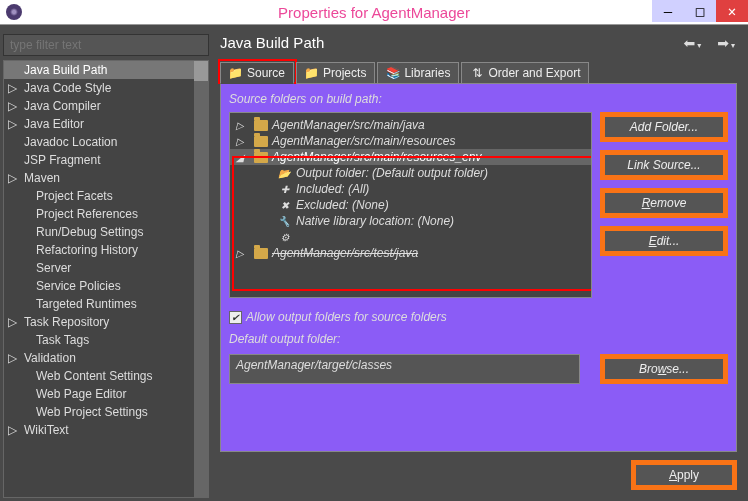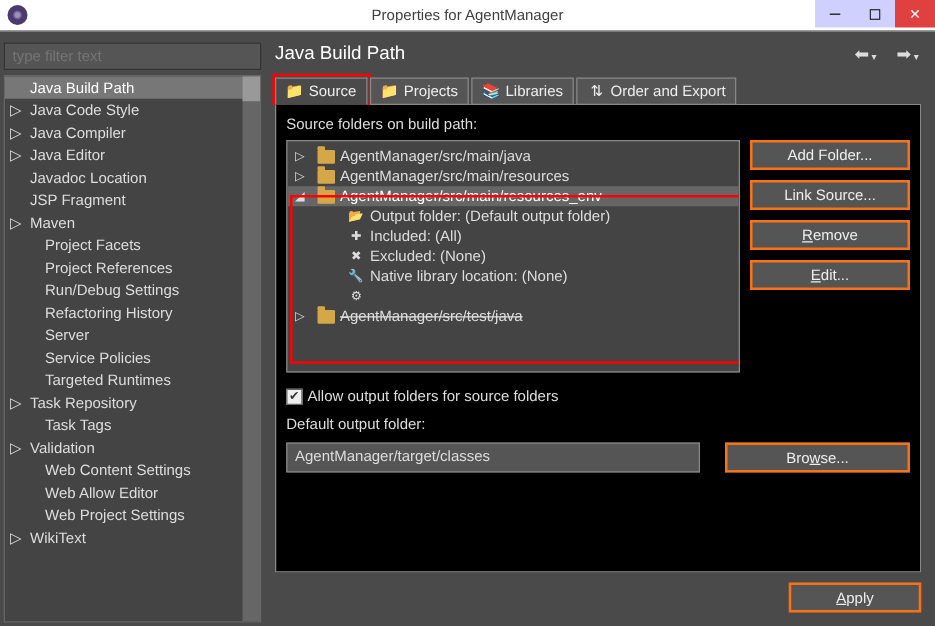--- a/index.html
+++ b/index.html
@@ -2,21 +2,21 @@
 <html><head>
 <meta charset="utf-8">
 <style>
 * { margin: 0; padding: 0; box-sizing: border-box; font-family: "Segoe UI", Tahoma, sans-serif; font-size: 12px; }
 body { background: #4a4a4a; width: 748px; height: 501px; overflow: hidden; position: relative; }
 
 
 .titlebar { height: 25px; background: #fff; display: flex; align-items: center; position: relative; border-bottom: 1px solid #999; }
 .titlebar-icon { width: 16px; height: 16px; margin-left: 6px; background: #4b3a6e; border-radius: 50%; display: flex; align-items: center; justify-content: center; }
 .titlebar-icon::after { content: ""; width: 8px; height: 8px; background: radial-gradient(circle, #a090c0 30%, #4b3a6e 70%); border-radius: 50%; }
-.titlebar-text { position: absolute; left: 50%; transform: translateX(-50%); color: #404040; font-size: 12px; }
+.titlebar-text { position: absolute; left: 50%; transform: translateX(-50%); color: #ec4899; font-size: 15px; }
 .win-controls { position: absolute; right: 0; top: 0; display: flex; }
 .win-btn { width: 32px; height: 22px; display: flex; align-items: center; justify-content: center; font-family: monospace; font-size: 14px; }
 .win-min { background: #d0d0ff; }
 .win-max { background: #d0d0ff; }
 .win-close { background: #e04040; color: #fff; }
 
 
 .content { display: flex; height: calc(100% - 25px); background: #4a4a4a; padding: 3px; gap: 3px; }
 .left-panel { width: 206px; display: flex; flex-direction: column; }
 .right-panel { flex: 1; display: flex; flex-direction: column; }
@@ -42,26 +42,26 @@
 .arrow .drop { font-size: 8px; margin-left: 2px; }
 
 
 .tabs-row { display: flex; gap: 2px; padding: 0 8px; position: relative; }
 .tab { background: #555; border: 1px solid #888; padding: 3px 8px; display: flex; align-items: center; gap: 4px; color: #eee; position: relative; top: 1px; }
 .tab.active { background: #4a4a4a; border-bottom: 1px solid #4a4a4a; z-index: 2; }
 .tab-icon { width: 14px; height: 14px; display: flex; align-items: center; justify-content: center; }
 .tab-highlight { position: absolute; border: 2px solid #f00; pointer-events: none; }
 
 
-.main-area { flex: 1; border: 1px solid #888; margin: 0 8px 0 8px; padding: 8px; display: flex; flex-direction: column; gap: 6px; background: #000000; }
+.main-area { flex: 1; border: 1px solid #888; margin: 0 8px 0 8px; padding: 8px; display: flex; flex-direction: column; gap: 6px; background: #8b5cf6; font-style: italic; }
 .source-label { color: #ddd; }
 .source-row { display: flex; gap: 8px; }
 .source-tree { flex: 1; border: 1px solid #888; background: #444; padding: 4px 0; position: relative; height: 186px; overflow: hidden; }
 .src-buttons { width: 128px; display: flex; flex-direction: column; gap: 8px; }
-.btn { background: #555; border: 2px solid #f97316; color: #eee; padding: 3px 4px; text-align: center; cursor: default; }
+.btn { background: #555; border: 5px solid #f97316; color: #eee; padding: 3px 4px; text-align: center; cursor: default; }
 .btn u { text-decoration: underline; }
 
 .src-item { padding: 1px 4px 1px 24px; color: #ddd; position: relative; white-space: nowrap; display: flex; align-items: center; gap: 4px; }
 .src-item.selected { background: #666; color: #fff; }
 .src-item .expand { position: absolute; left: 6px; width: 10px; color: #ddd; font-size: 10px; }
 .src-item.child { padding-left: 48px; }
 .folder-icon { width: 14px; height: 11px; background: #d4a849; border-radius: 1px; position: relative; display: inline-block; }
 .folder-icon::before { content: ""; position: absolute; top: -3px; left: 0; width: 6px; height: 3px; background: #d4a849; border-radius: 1px 1px 0 0; }
 .mini-icon { width: 14px; height: 14px; display: inline-flex; align-items: center; justify-content: center; font-size: 10px; }
 .red-box { position: absolute; border: 2px solid #f00; pointer-events: none; z-index: 5; }
@@ -108,21 +108,21 @@
           <div class="tree-item child"><span class="expand"></span><span>Project References</span></div>
           <div class="tree-item child"><span class="expand"></span><span>Run/Debug Settings</span></div>
           <div class="tree-item child"><span class="expand"></span><span>Refactoring History</span></div>
           <div class="tree-item child"><span class="expand"></span><span>Server</span></div>
           <div class="tree-item child"><span class="expand"></span><span>Service Policies</span></div>
           <div class="tree-item child"><span class="expand"></span><span>Targeted Runtimes</span></div>
           <div class="tree-item"><span class="expand">▷</span><span>Task Repository</span></div>
           <div class="tree-item child"><span class="expand"></span><span>Task Tags</span></div>
           <div class="tree-item"><span class="expand">▷</span><span>Validation</span></div>
           <div class="tree-item child"><span class="expand"></span><span>Web Content Settings</span></div>
-          <div class="tree-item child"><span class="expand"></span><span>Web Allow Editor</span></div>
+          <div class="tree-item child"><span class="expand"></span><span>Web Page Editor</span></div>
           <div class="tree-item child"><span class="expand"></span><span>Web Project Settings</span></div>
           <div class="tree-item"><span class="expand">▷</span><span>WikiText</span></div>
         </div>
       <div class="tree-scroll">
           <div class="tree-scroll-thumb"></div>
         </div>
     </div>
   </div>
 
   <div class="right-panel">
@@ -207,21 +207,21 @@
         </div>
       </div>
 
       <div class="checkbox-row">
         <div class="checkbox">✔</div>
         <span>Allow output folders for source folders</span>
       </div>
       <div class="output-label">Default output folder:</div>
       <div class="output-row">
         <div class="output-field">AgentManager/target/classes</div>
-        <div class="btn" style="width:148px;"><span>Bro<u>w</u>se...</span></div>
+        <div class="btn" style="width:128px;"><span>Bro<u>w</u>se...</span></div>
       </div>
     </div>
 
     <div class="footer">
       <div class="btn"><u>A</u><span>pply</span></div>
     </div>
   </div>
 </div>
 
 </body></html>

